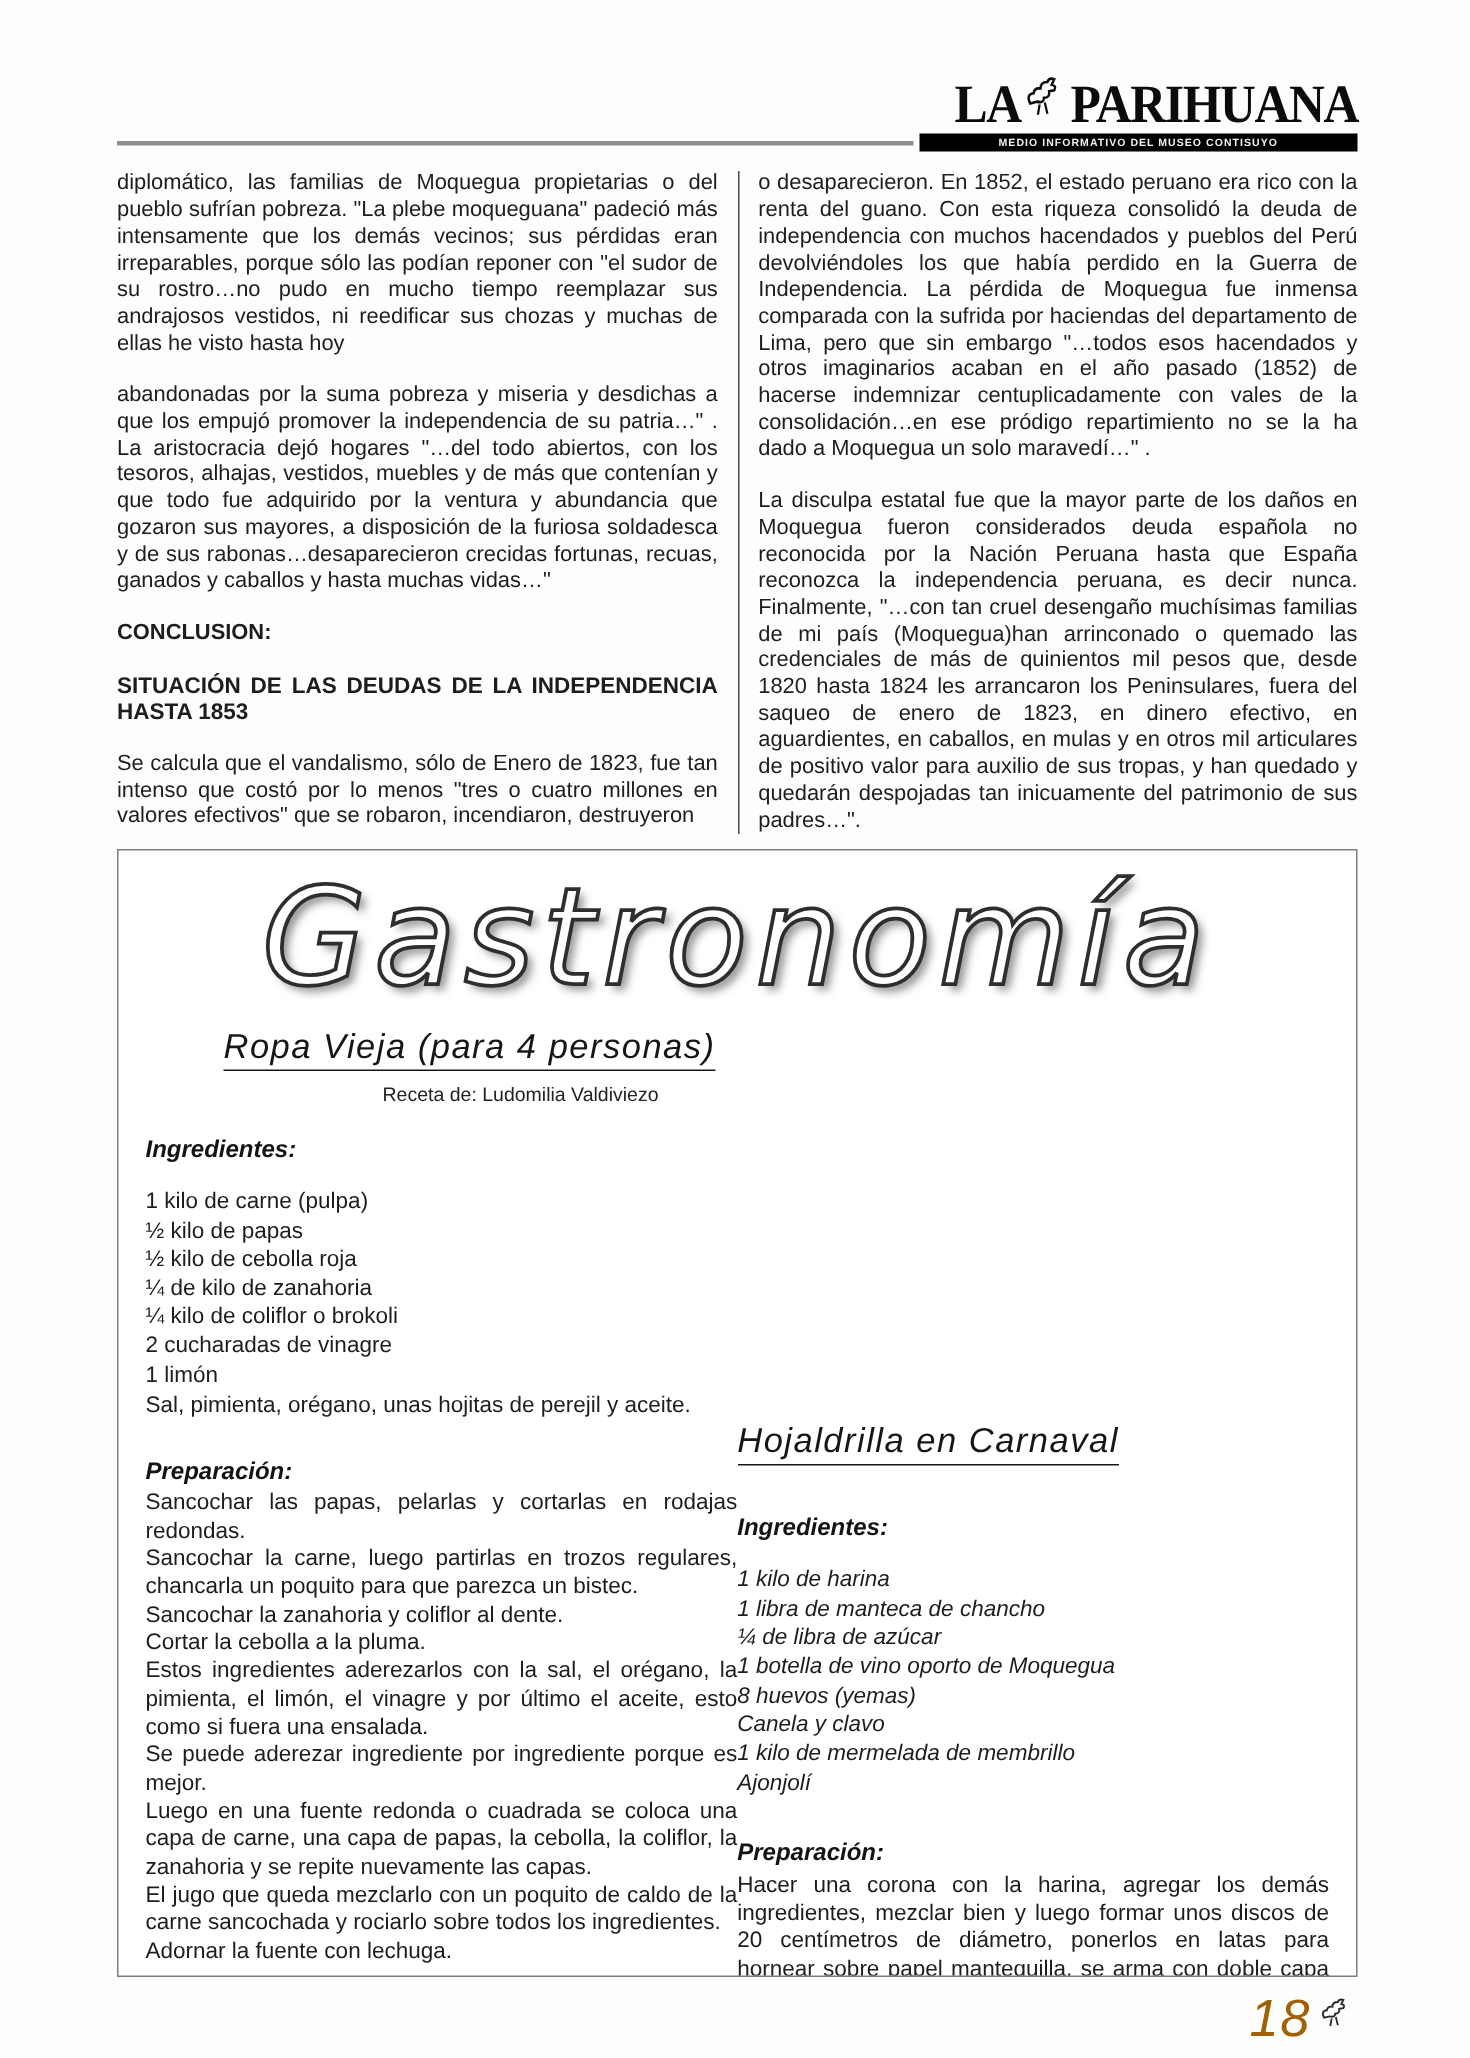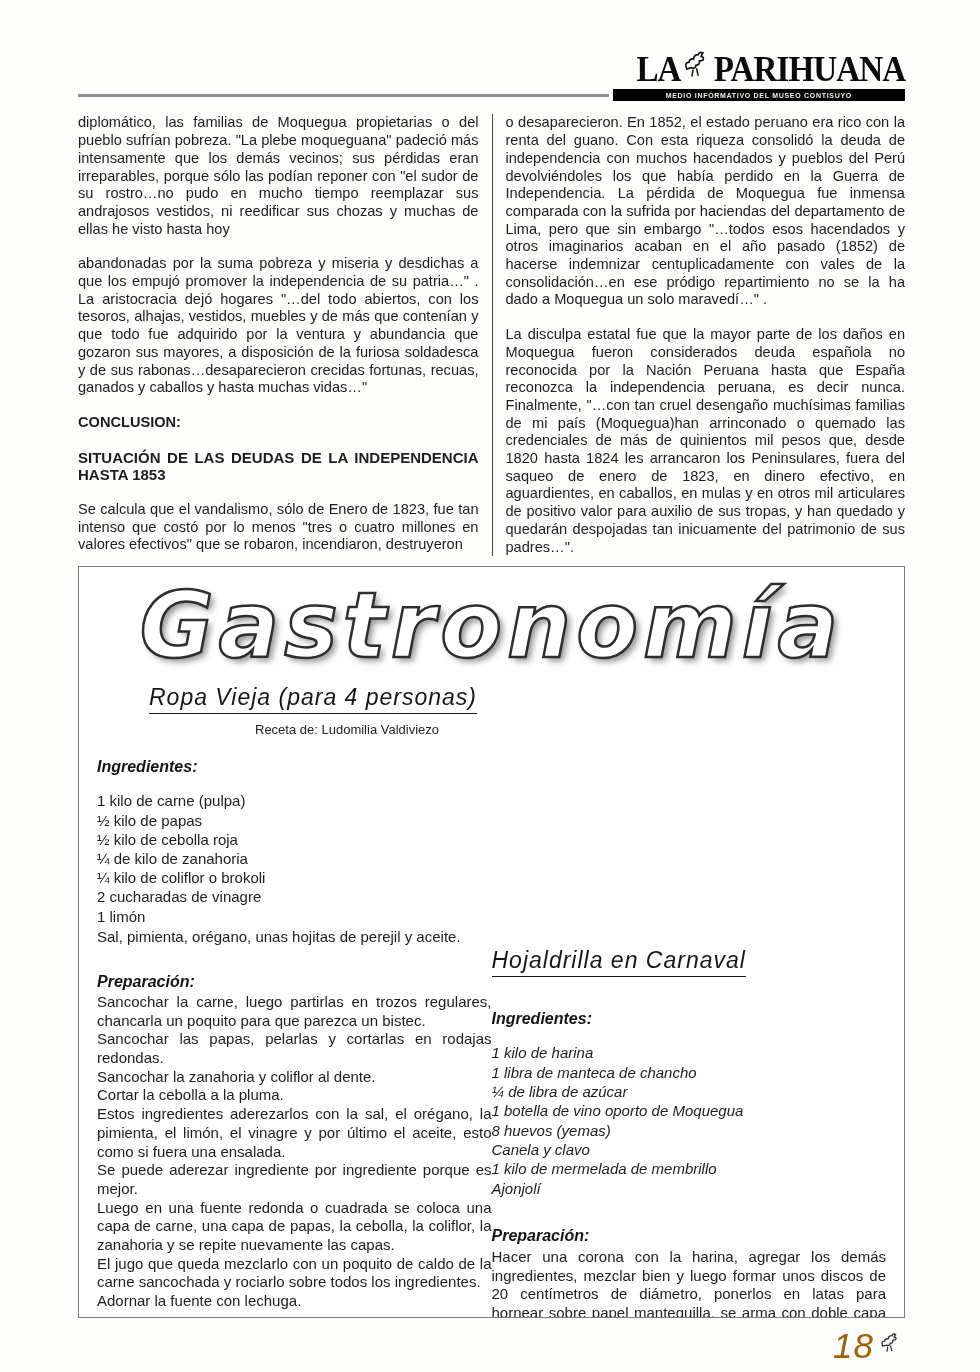--- a/index.html
+++ b/index.html
@@ -42,21 +42,21 @@
   .article .head2 { font-weight: bold; text-align: justify; font-size: 15px; }
 
   
   .gastro {
     margin: 10px 75px 0 78px; border: 1.5px solid #7d7d7d;
     height: 752px; padding: 8px 18px; box-sizing: border-box; overflow: hidden;
     background: #fff;
   }
   .gastro-title {
     text-align: center; margin: 2px 0 0 0;
-    font-family: "DejaVu Sans", sans-serif; font-style: italic; font-weight: bold;
+    font-family: "DejaVu Sans", sans-serif; font-style: italic; font-weight: normal;
     font-size: 90px; line-height: 1.08; letter-spacing: 5px;
     color: #ffffff;
     -webkit-text-stroke: 2.5px #2e2e2e;
     text-shadow: 4px 4px 6px rgba(60,60,60,0.55), -1px -1px 0 rgba(120,120,120,0.35);
   }
   .gastro-cols { display: flex; margin-top: 6px; }
   .gcol { width: 50%; box-sizing: border-box; }
 
   .recipe-title {
     display: inline-block; font-style: italic; font-size: 23px;
@@ -159,22 +159,22 @@
               <div>2 cucharadas de vinagre</div>
               <div>1 limón</div>
             </div>
           </div>
           <div class="photo"></div>
         </div>
         <div class="ing-note">Sal, pimienta, orégano, unas hojitas de perejil y aceite.</div>
 
         <div class="label prep-label">Preparación:</div>
         <div class="steps">
+          <p>Sancochar las papas, pelarlas y cortarlas en rodajas redondas.</p>
           <p>Sancochar la carne, luego partirlas en trozos regulares, chancarla un poquito para que parezca un bistec.</p>
-          <p>Sancochar las papas, pelarlas y cortarlas en rodajas redondas.</p>
           <p>Sancochar la zanahoria y coliflor al dente.</p>
           <p>Cortar la cebolla a la pluma.</p>
           <p>Estos ingredientes aderezarlos con la sal, el orégano, la pimienta, el limón, el vinagre y por último el aceite, esto como si fuera una ensalada.</p>
           <p>Se puede aderezar ingrediente por ingrediente porque es mejor.</p>
           <p>Luego en una fuente redonda o cuadrada se coloca una capa de carne, una capa de papas, la cebolla, la coliflor, la zanahoria y se repite nuevamente las capas.</p>
           <p>El jugo que queda mezclarlo con un poquito de caldo de la carne sancochada y rociarlo sobre todos los ingredientes.</p>
           <p>Adornar la fuente con lechuga.</p>
         </div>
       </div>
 

